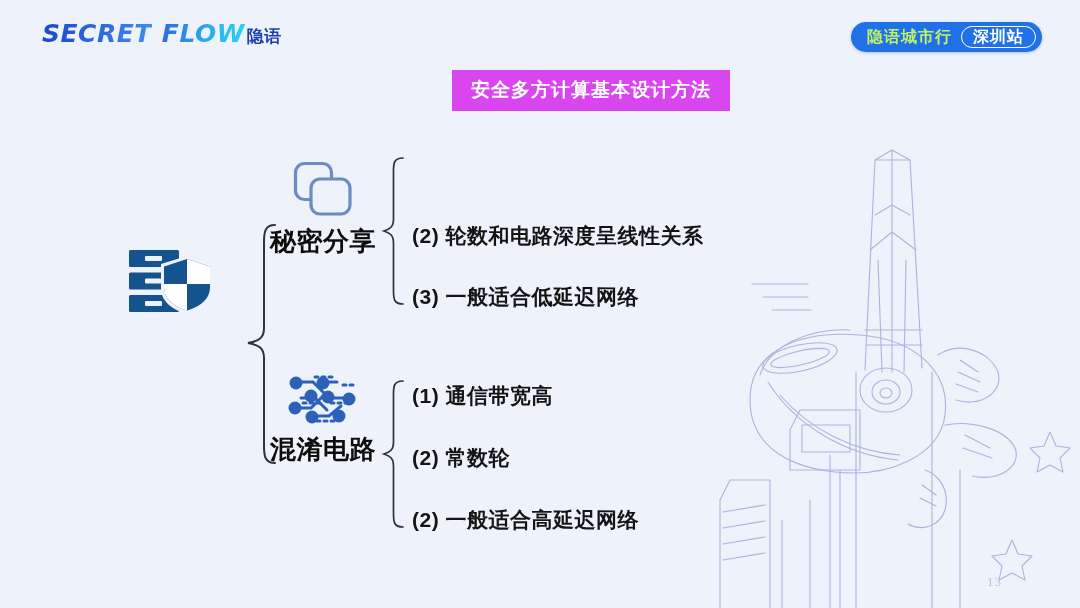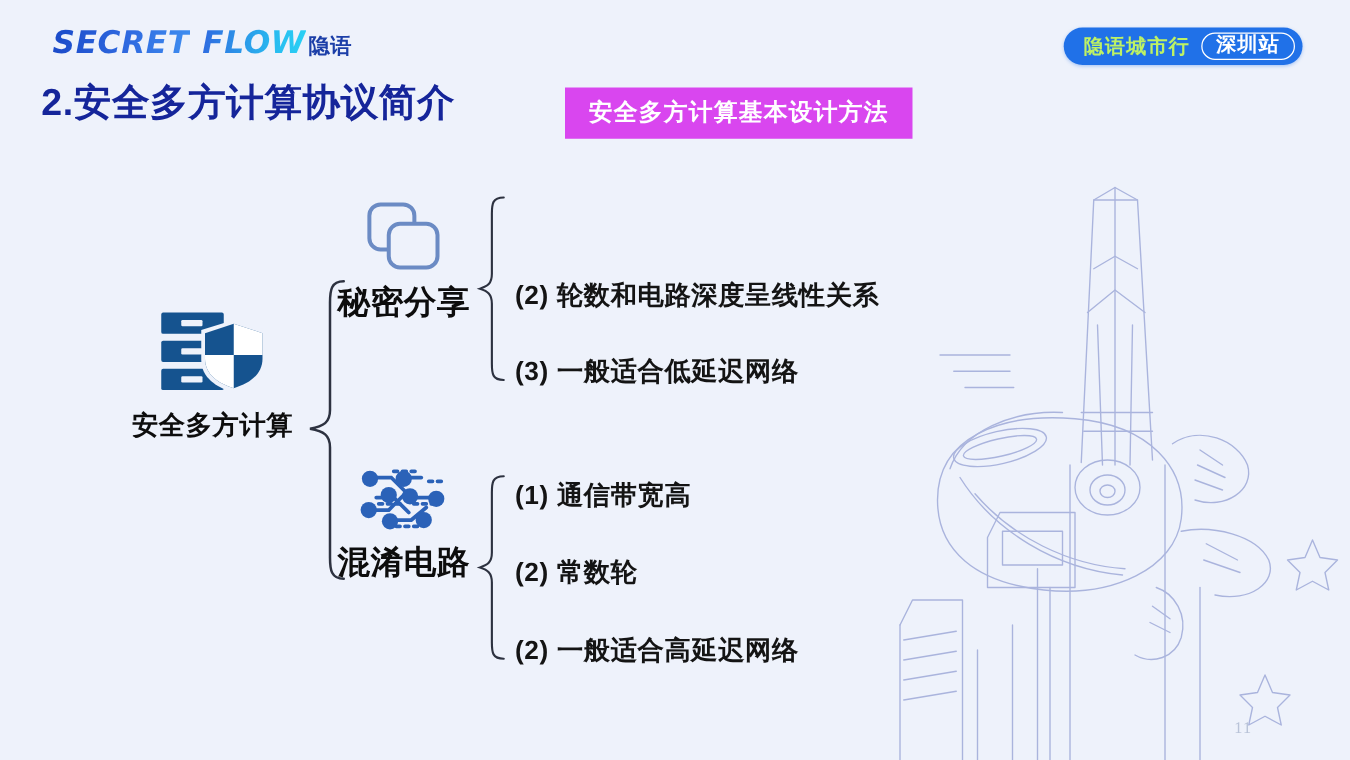--- a/index.html
+++ b/index.html
@@ -233,53 +233,51 @@
       <path d="M303 448 L332 458"></path>
       <path d="M265 470 C280 475 290 492 285 510 C280 526 262 532 248 524"></path>
       <path d="M262 485 L276 495"></path>
       <path d="M260 498 L276 506"></path>
 
       <path d="M390 432 L396 446 L410 448 L400 458 L403 472 L390 465 L377 472 L380 458 L370 448 L384 446 Z"></path>
       <path d="M352 540 L358 554 L372 556 L362 566 L365 580 L352 573 L339 580 L342 566 L332 556 L346 554 Z"></path>
     </g>
   </svg>
 
-  <div class="page-number">11</div>
+  <div class="page-number">13</div>
 
   <div class="logo">
     <span class="word-secret">SECRET</span><span class="word-flow">FLOW</span><span class="word-cn">隐语</span>
   </div>
 
   <div class="badge">
     <span class="badge-main">隐语城市行</span>
     <span class="badge-sub">深圳站</span>
   </div>
 
-  <div class="title">2.安全多方计算协议简介</div>
   <div class="subtitle-chip">安全多方计算基本设计方法</div>
 
   <div class="node-root">
     <div class="icon-box">
       <svg width="86" height="66" viewBox="0 0 86 66" fill="none">
 
         <rect x="2" y="2" width="50" height="17" rx="1.5" fill="#15538f"></rect>
         <rect x="2" y="24.5" width="50" height="17" rx="1.5" fill="#15538f"></rect>
         <rect x="2" y="47" width="50" height="17" rx="1.5" fill="#15538f"></rect>
         <rect x="18" y="8" width="17" height="5" rx="1" fill="#eef2fb"></rect>
         <rect x="18" y="30.5" width="17" height="5" rx="1" fill="#eef2fb"></rect>
         <rect x="18" y="53" width="17" height="5" rx="1" fill="#eef2fb"></rect>
 
         <path d="M60 8 L86 16 L86 40 C86 54 74 62 60 66 C46 62 34 54 34 40 L34 16 Z" fill="#eef2fb"></path>
 
         <path d="M60 11 L83 18.5 L83 39 C83 51.5 72.5 58.8 60 62.5 C47.5 58.8 37 51.5 37 39 L37 18.5 Z" fill="#15538f"></path>
         <path d="M60 11 L83 18.5 L83 36 L60 36 Z" fill="#ffffff"></path>
         <path d="M37 36 L60 36 L60 62.5 C47.5 58.8 37 51.5 37 39 Z" fill="#ffffff"></path>
       </svg>
     </div>
-    <div class="node-label">安全多方计算</div>
   </div>
 
   <svg class="brace" style="left:243px; top:222px;" width="36" height="244" viewBox="0 0 36 244" fill="none">
     <path d="M32 3 C22 3 21 10 21 20 L21 106 C21 116 16 119 5 121 C16 123 21 126 21 136 L21 224 C21 234 22 241 32 241" stroke="#2d3240" stroke-width="2" fill="none" stroke-linecap="round"></path>
   </svg>
 
   <div class="node-branch" id="branch-ss">
     <div class="icon-box">
       <svg width="62" height="58" viewBox="0 0 62 58" fill="none">
         <rect x="3.5" y="3.5" width="36" height="36" rx="9" stroke="#6b8bc4" stroke-width="3.2" fill="none"></rect>

